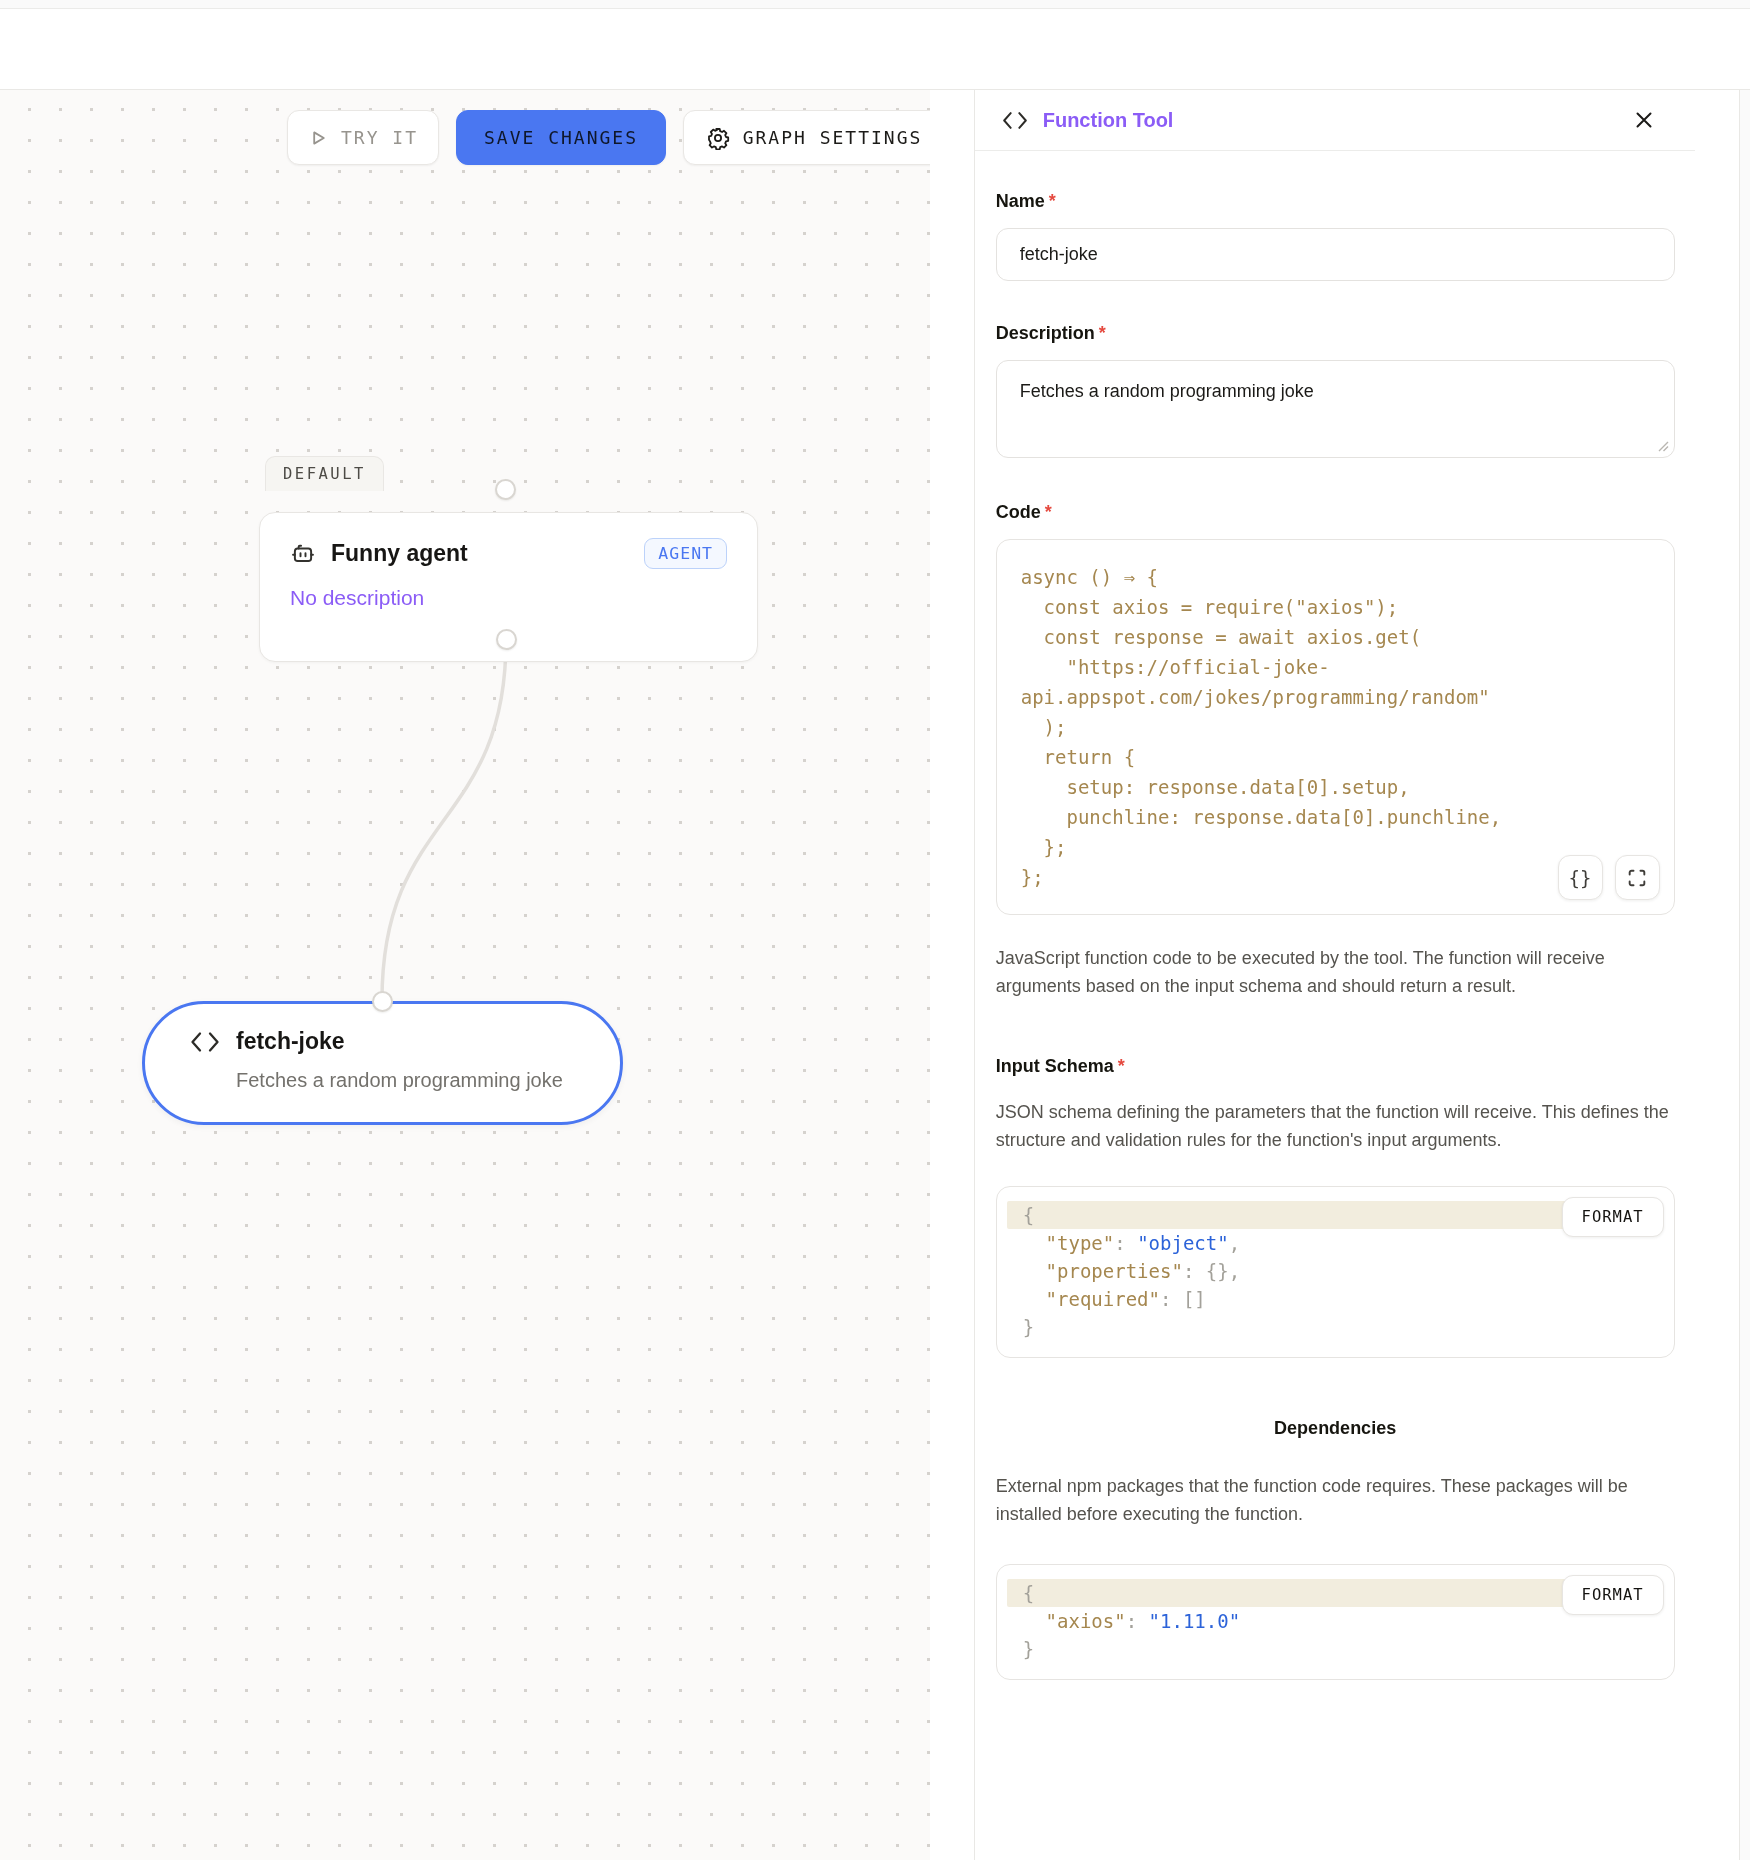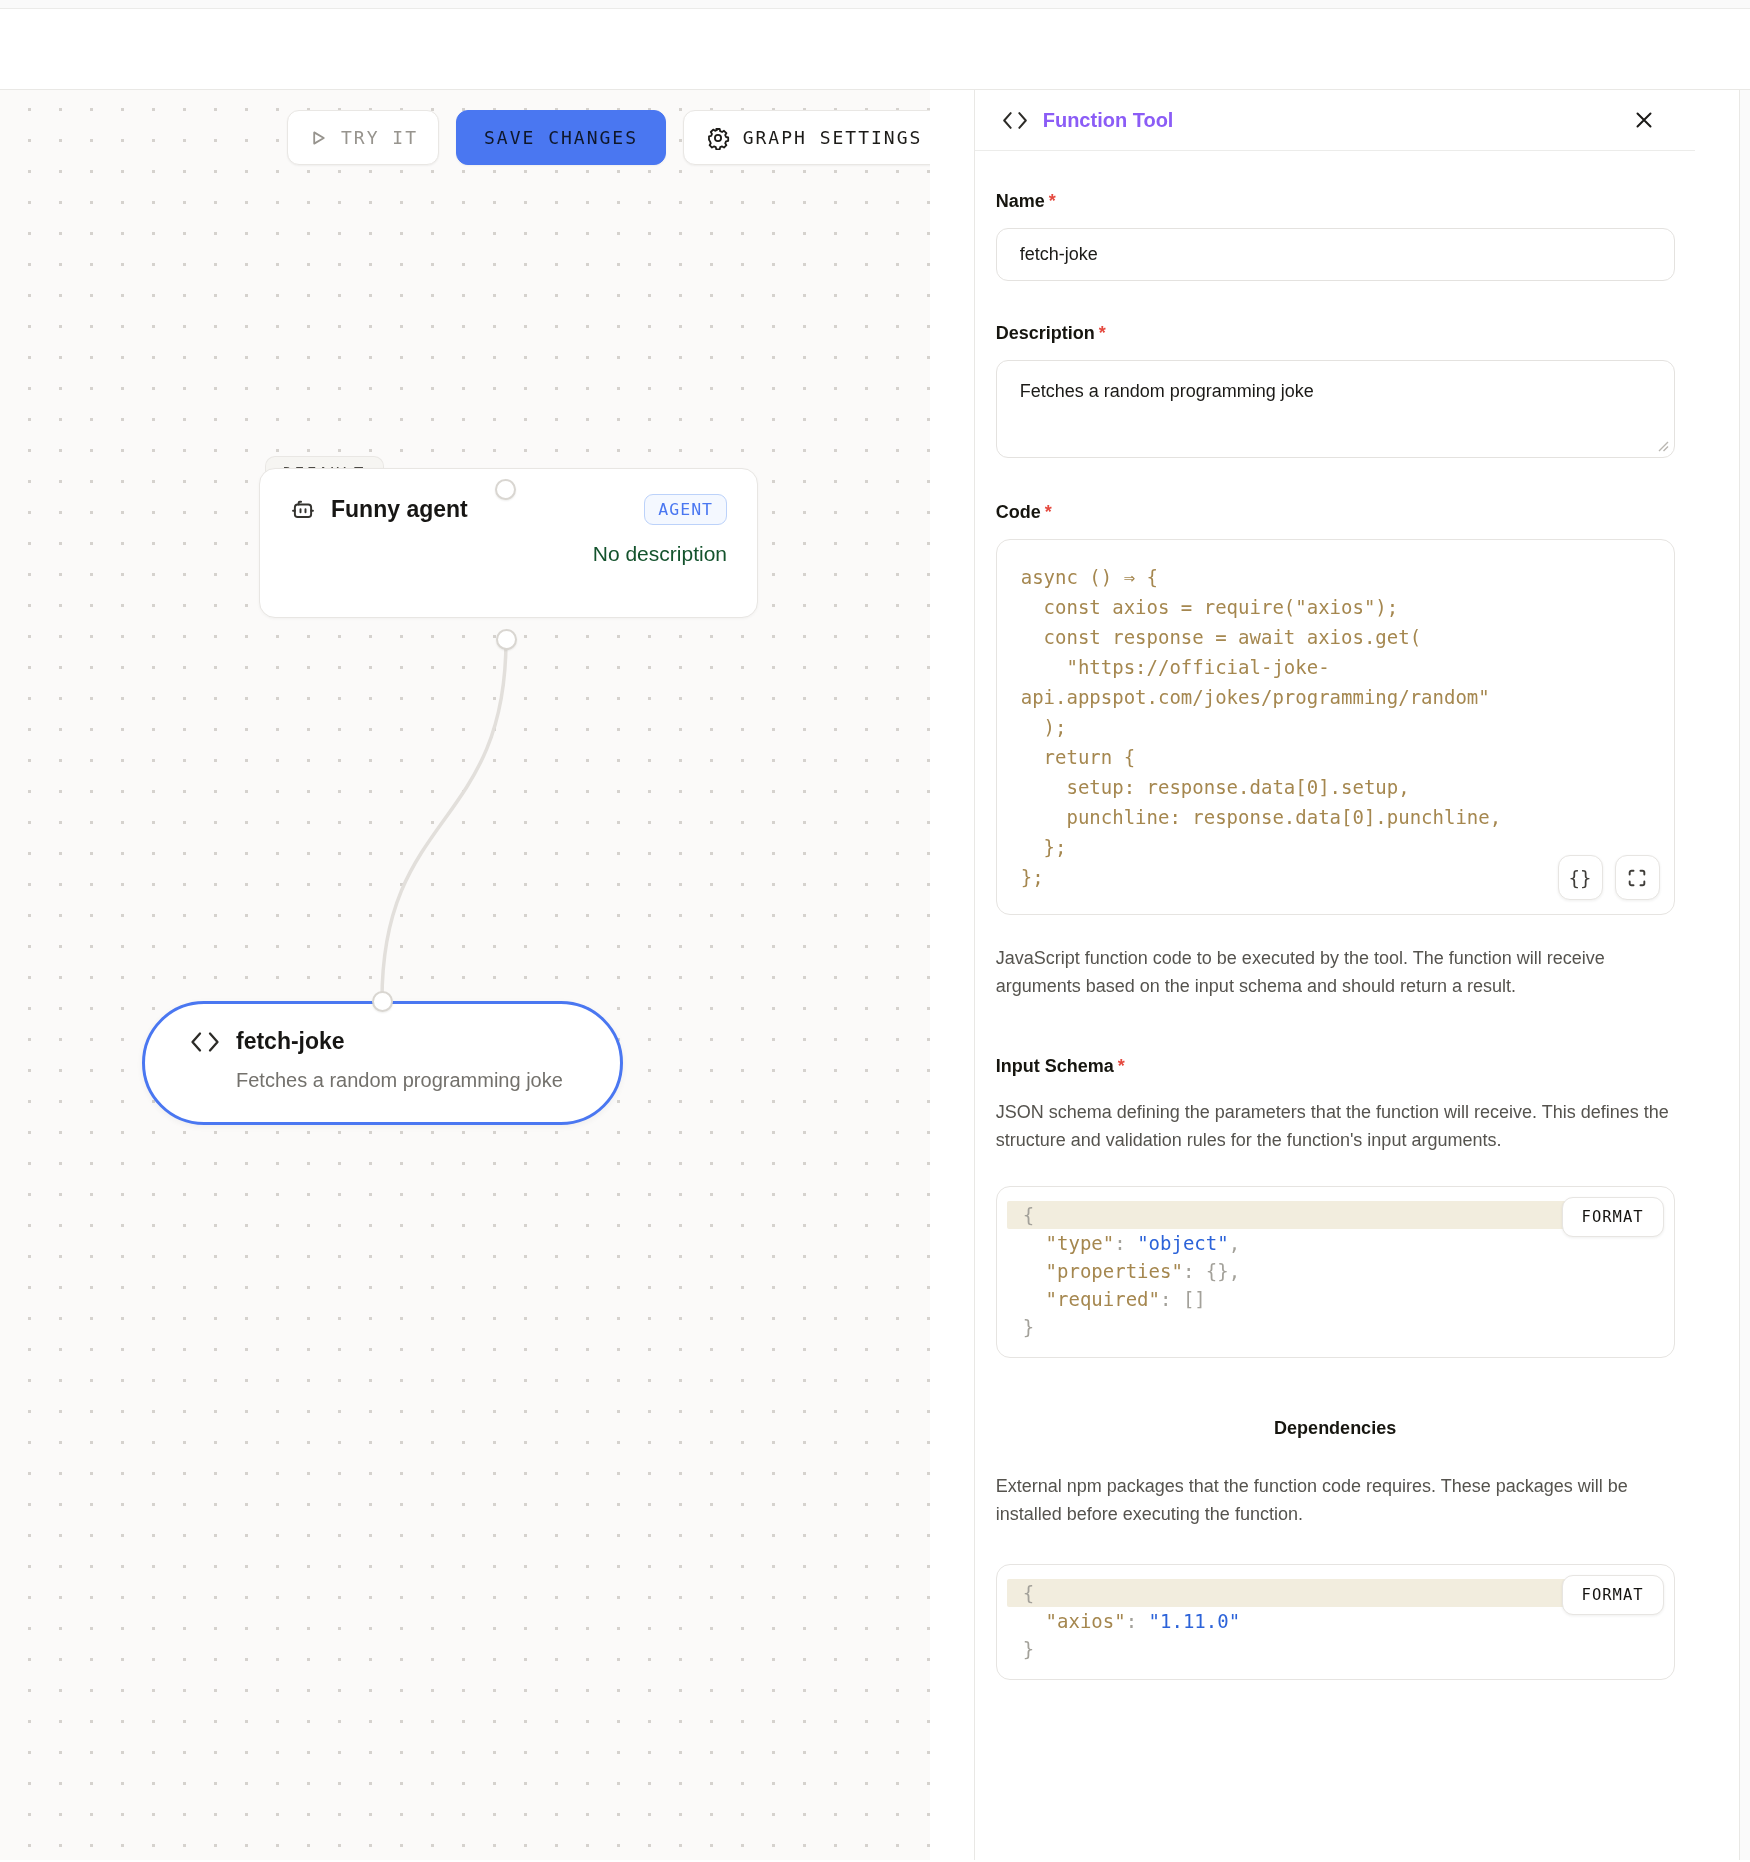--- a/index.html
+++ b/index.html
@@ -26,29 +26,29 @@
     letter-spacing:2px; cursor:pointer; box-shadow:0 1px 2px rgba(25,22,15,.05); }
   .btn-tryit { width:152px; background:#fff; border:1px solid #e9e7e4; color:#97948e; }
   .btn-save { width:210px; background:var(--accent-blue,#4a77f1); border:1px solid var(--accent-blue,#4a77f1); color:#0f172a; }
   .btn-graph { width:262px; background:#fff; border:1px solid #e9e7e4; color:#1c1b18; }
 
   .group-tab { position:absolute; left:265px; top:366px; height:35px; z-index:2;
     padding:0 17px; display:flex; align-items:center; background:#f6f5f2;
     border:1px solid #e9e7e4; border-bottom:none; border-radius:10px 10px 0 0;
     font-family:"DejaVu Sans Mono", monospace; font-size:15.5px; letter-spacing:2.5px; color:#4d4b46; }
 
-  .agent-node { position:absolute; left:259px; top:378px; width:499px; height:150px; z-index:3;
+  .agent-node { position:absolute; left:259px; top:422px; width:499px; height:150px; z-index:3;
     background:#fff; border:1.5px solid #e8e6e3; border-radius:16px;
     box-shadow:0 1px 3px rgba(25,22,15,.04); padding:0 30px; }
   .agent-row { display:flex; align-items:center; gap:15px; margin-top:25px; }
   .node-title { font-size:23px; font-weight:700; color:#171614; }
   .agent-badge { margin-left:auto; padding:5px 13px; border:1.5px solid #bcd2fa; border-radius:9px;
     background:#f4f8ff; color:var(--accent-blue,#4a77f1);
     font-family:"DejaVu Sans Mono", monospace; font-size:16.5px; letter-spacing:1px; }
-  .agent-desc { margin-top:17px; font-size:21px; color:#14532d;text-align:right; }
+  .agent-desc { margin-top:17px; font-size:21px; color:#8b5cf6; }
 
   .handle { position:absolute; width:21px; height:21px; border-radius:50%;
     background:#fff; border:2px solid #d9d6d1; box-shadow:0 1px 2px rgba(25,22,15,.08); z-index:5; }
 
   .tool-node { position:absolute; left:142px; top:911px; width:481px; height:124px; z-index:3;
     background:#fff; border:3.5px solid var(--accent-blue,#4a77f1); border-radius:62px;
     box-shadow:0 2px 6px rgba(25,22,15,.05); padding:24px 0 0 45px; }
   .tool-row { display:flex; align-items:center; gap:16px; }
   .tool-desc { margin:14px 0 0 46px; font-size:20px; color:#73716c; }
 

